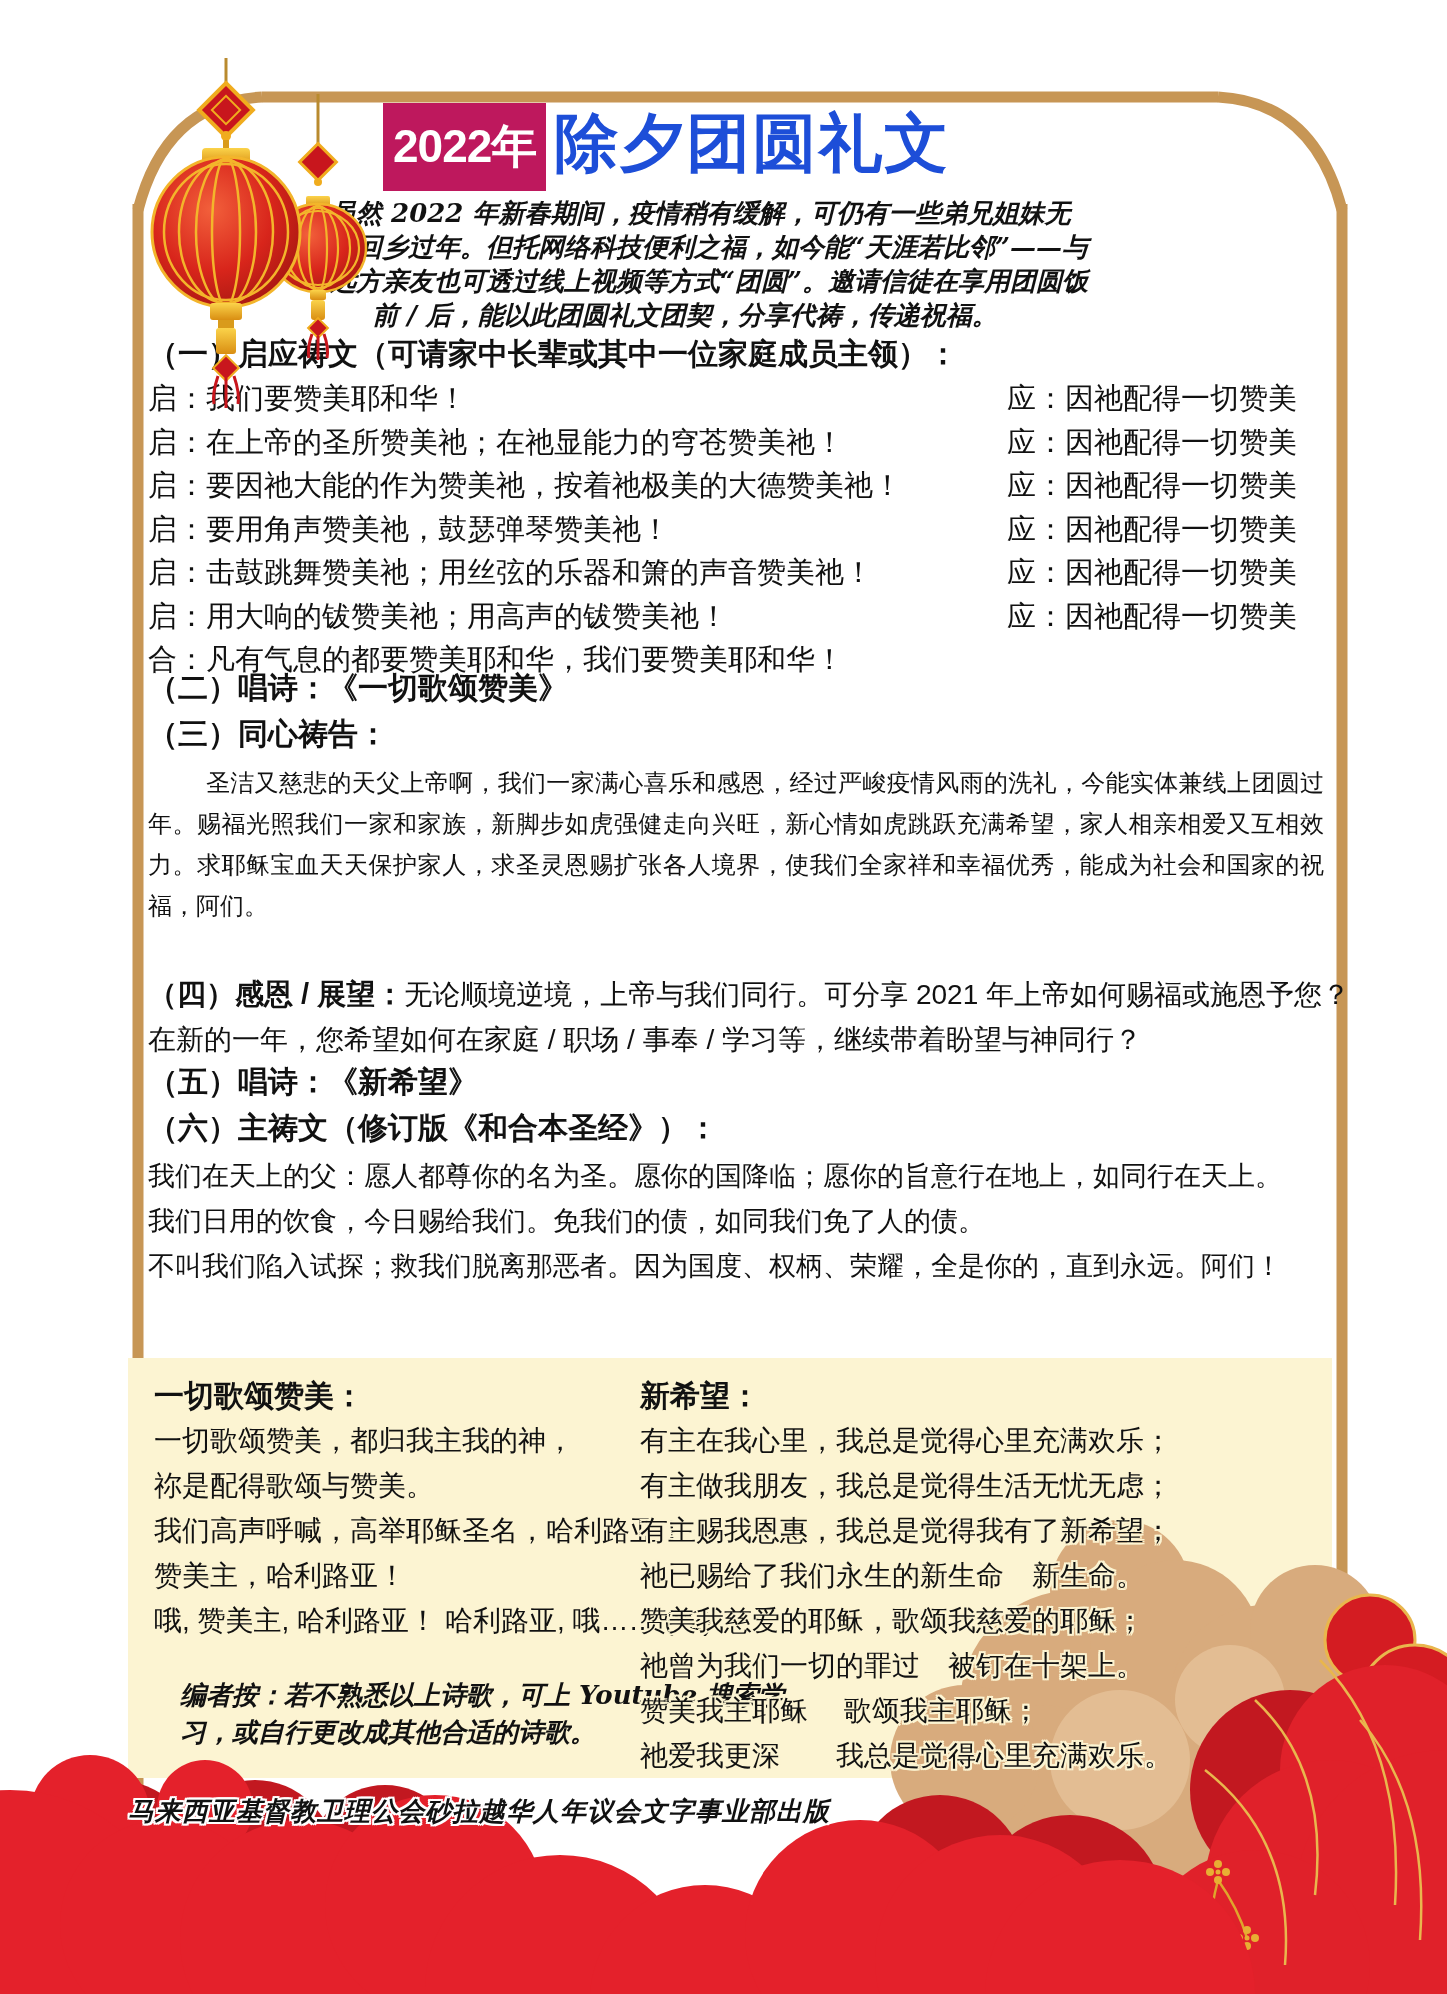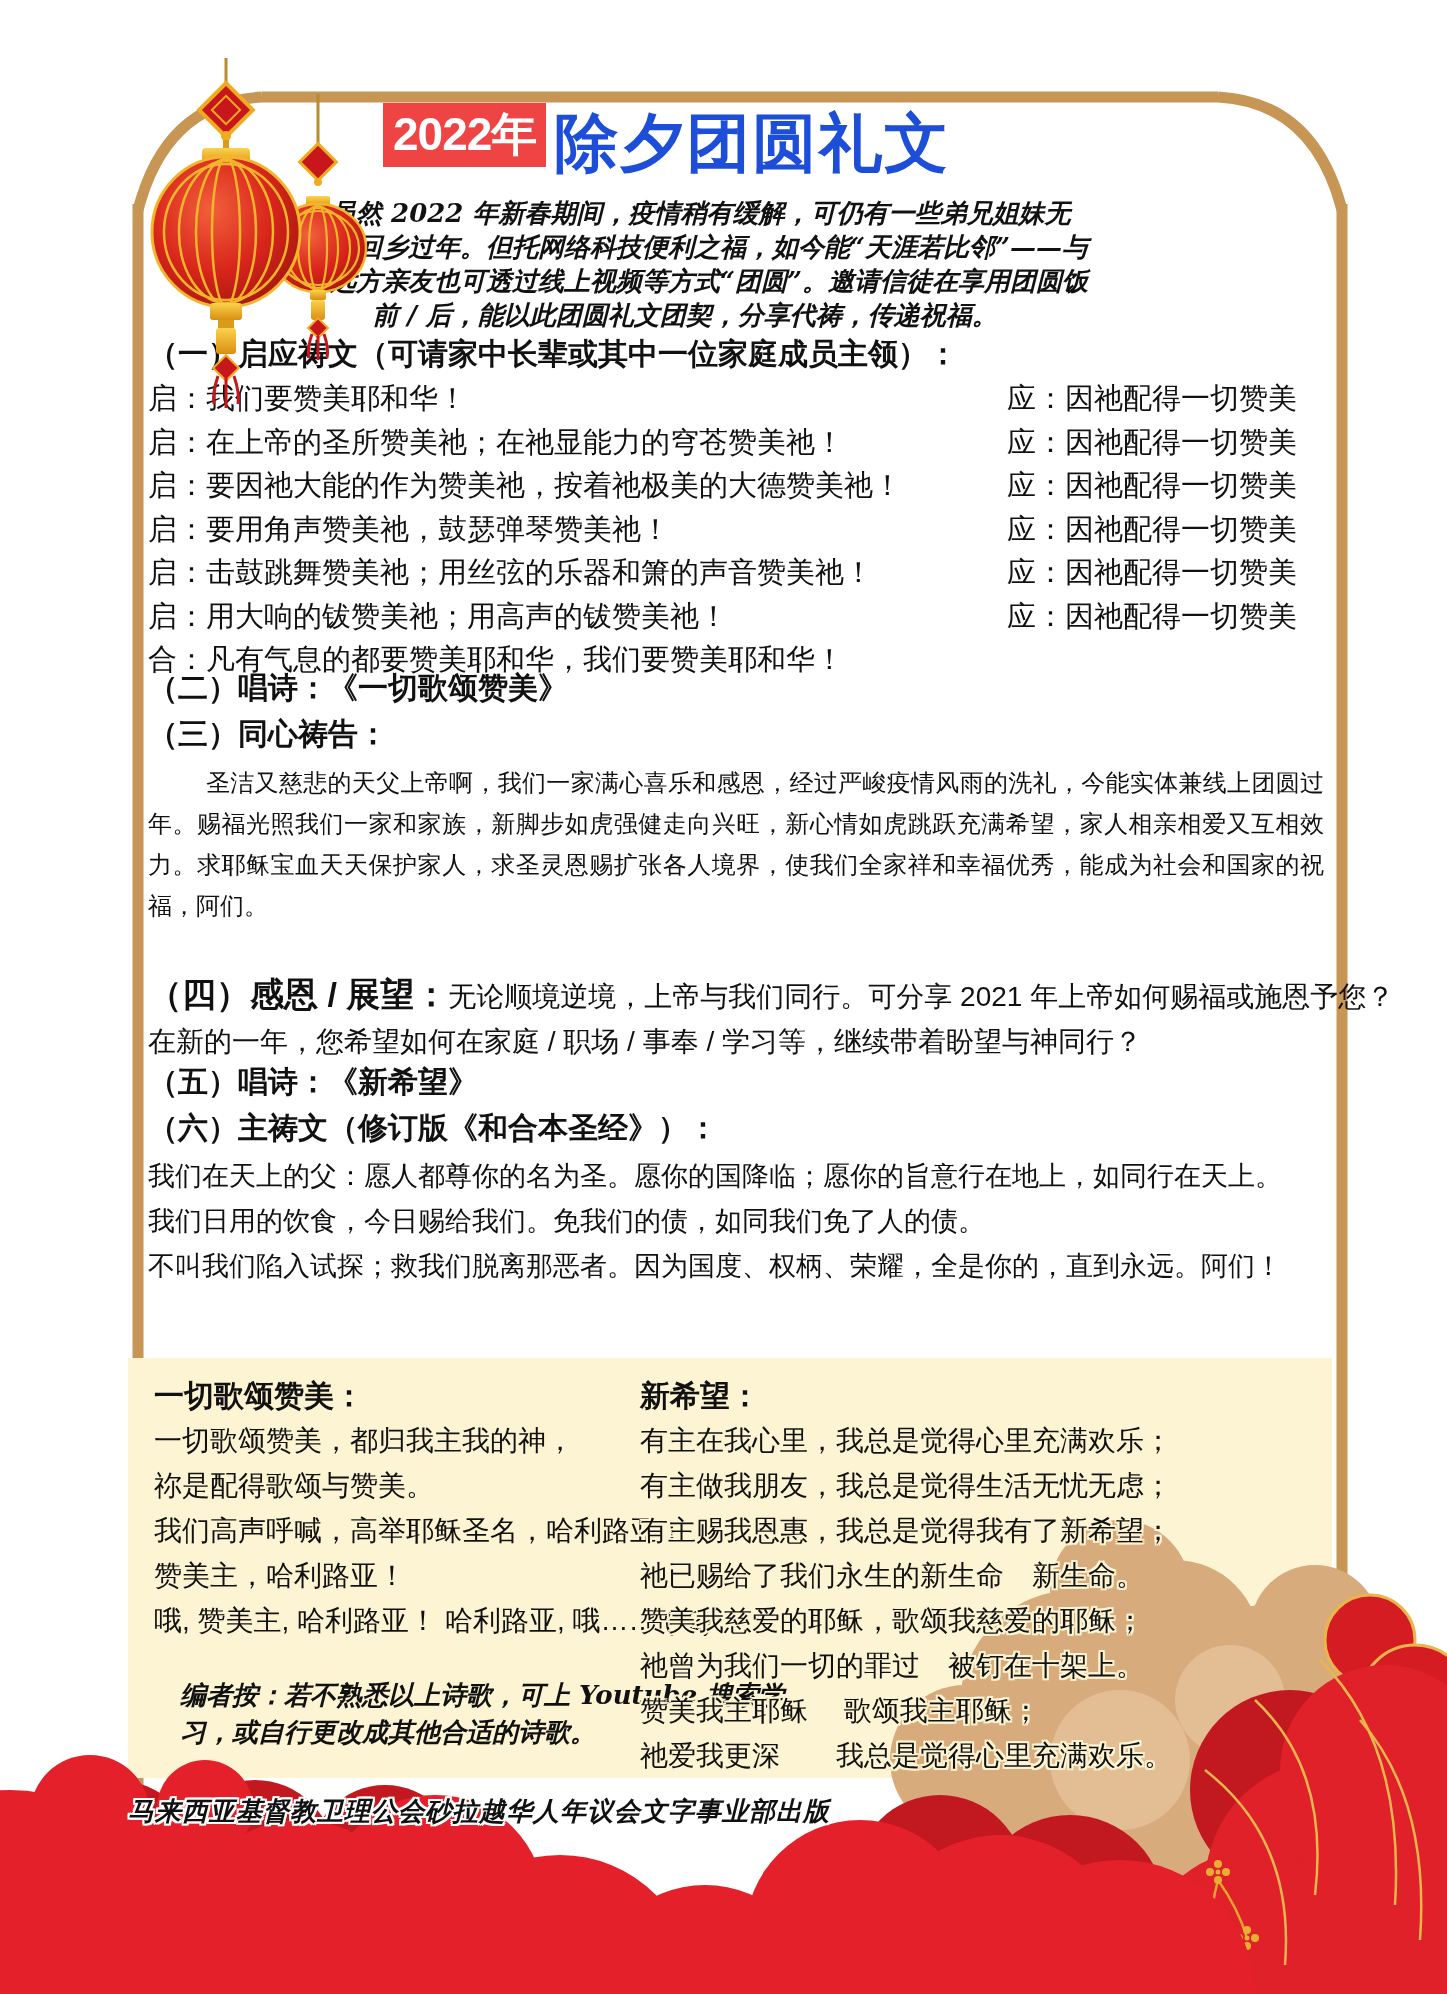--- a/index.html
+++ b/index.html
@@ -8,43 +8,43 @@
     overflow:hidden;font-family:"Liberation Sans",sans-serif;color:#111;
     margin:0 auto;
   }
   svg.layer{position:absolute;left:0;top:0;pointer-events:none;}
   #frame-svg{z-index:0;}
   #flowers-svg{z-index:2;}
   #lanterns-svg{left:120px;top:58px;z-index:5;}
 
   
   .title-block{position:absolute;left:383px;top:103px;display:flex;align-items:stretch;gap:8px;z-index:1;}
-  .year-badge{background:#ef4444;color:#fff;font-weight:bold;font-size:46px;
-    display:flex;align-items:center;justify-content:center;padding:0 10px;height:64px;letter-spacing:-1px;}
+  .year-badge{background:#be185d;color:#fff;font-weight:bold;font-size:46px;
+    display:flex;align-items:center;justify-content:center;padding:0 10px;height:88px;letter-spacing:-1px;}
   .main-title{font-size:64px;font-weight:bold;line-height:80px;letter-spacing:2px;color:#1d4ed8;white-space:nowrap;}
 
   
   .intro{position:absolute;left:330px;top:196px;width:710px;z-index:1;
     font-family:"DejaVu Serif",serif;font-style:italic;font-weight:bold;
     font-size:26px;line-height:34px;text-align:center;}
   .intro div{white-space:nowrap;}
 
   
   .sec{position:absolute;left:148px;width:1176px;z-index:1;}
   .h{font-size:30px;font-weight:bold;white-space:nowrap;}
   #s1-heading{top:334px;}
   #responsive{top:377px;}
   .rrow{position:relative;height:43.5px;line-height:43.5px;font-size:29px;white-space:nowrap;}
   .rrow .resp{position:absolute;left:859px;top:0;white-space:nowrap;}
   #s2-heading{top:668px;}
   #s3-heading{top:714px;}
   #prayer{top:762px;font-size:24px;line-height:41px;text-align:justify;text-indent:58px;}
   #s4-block{top:972px;font-size:28px;line-height:45px;}
   #s4-block .line{white-space:nowrap;}
-  #s4-block .lbl{font-weight:bold;font-size:34px;}
+  #s4-block .lbl{font-weight:bold;font-size:29px;}
   #s5-heading{top:1062px;}
   #s6-heading{top:1108px;}
   #lords{top:1154px;font-size:27px;line-height:45px;}
   #lords div{white-space:nowrap;}
 
   
   .songs-box{position:absolute;left:128px;top:1358px;width:1204px;height:420px;
     background:#FCF4D2;z-index:1;}
   .songs-content{position:absolute;left:128px;top:1358px;width:1204px;height:420px;z-index:3;}
   .song-col{position:absolute;top:16px;}

